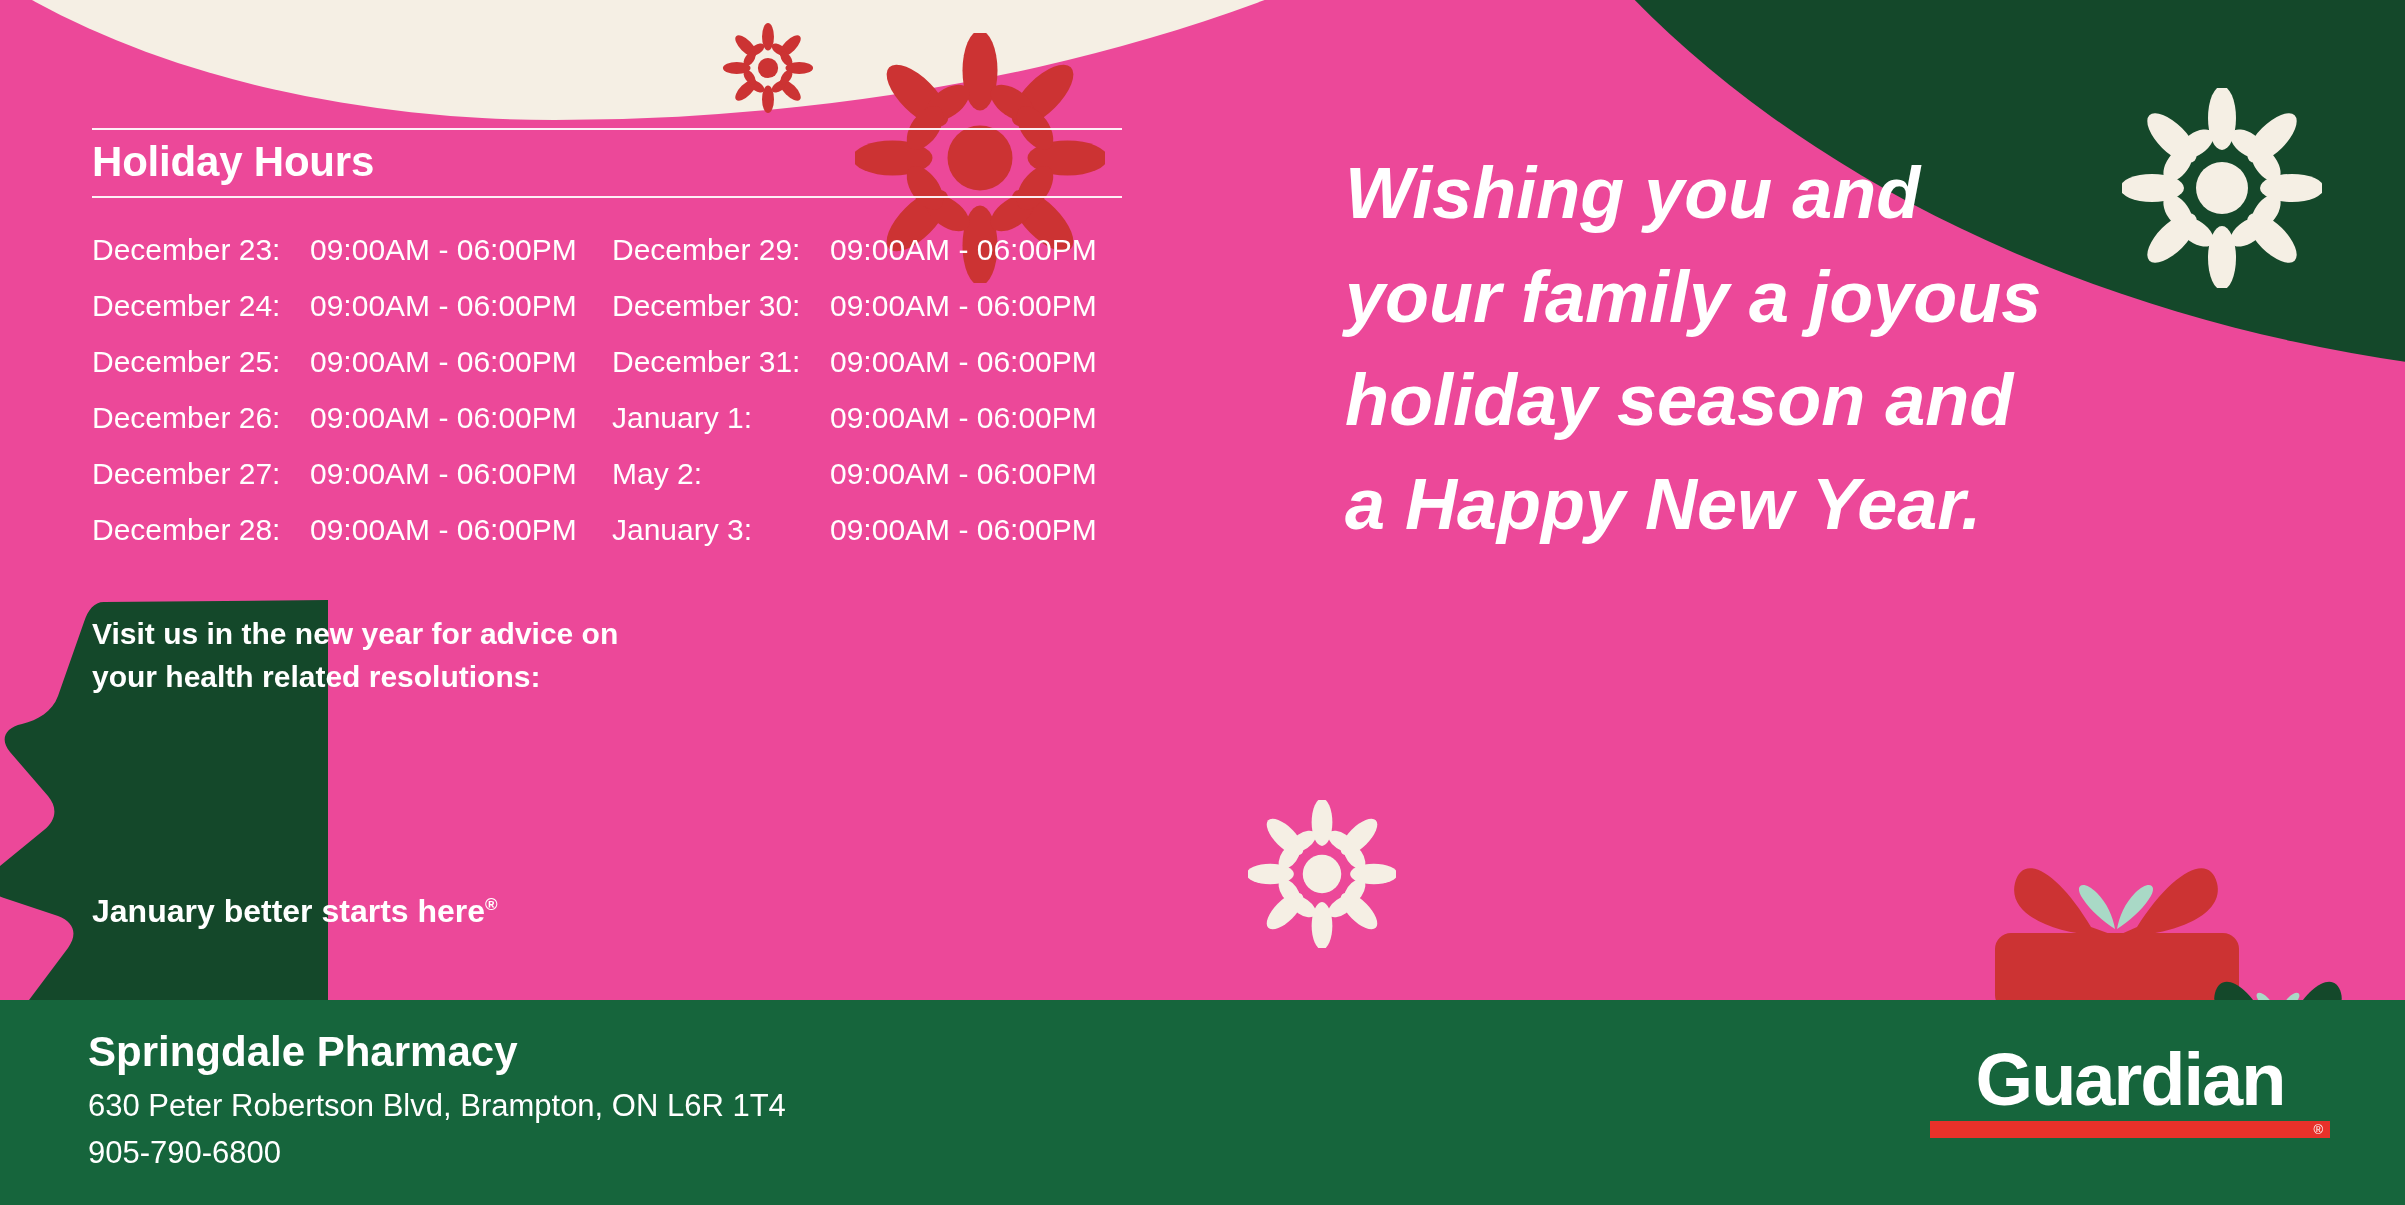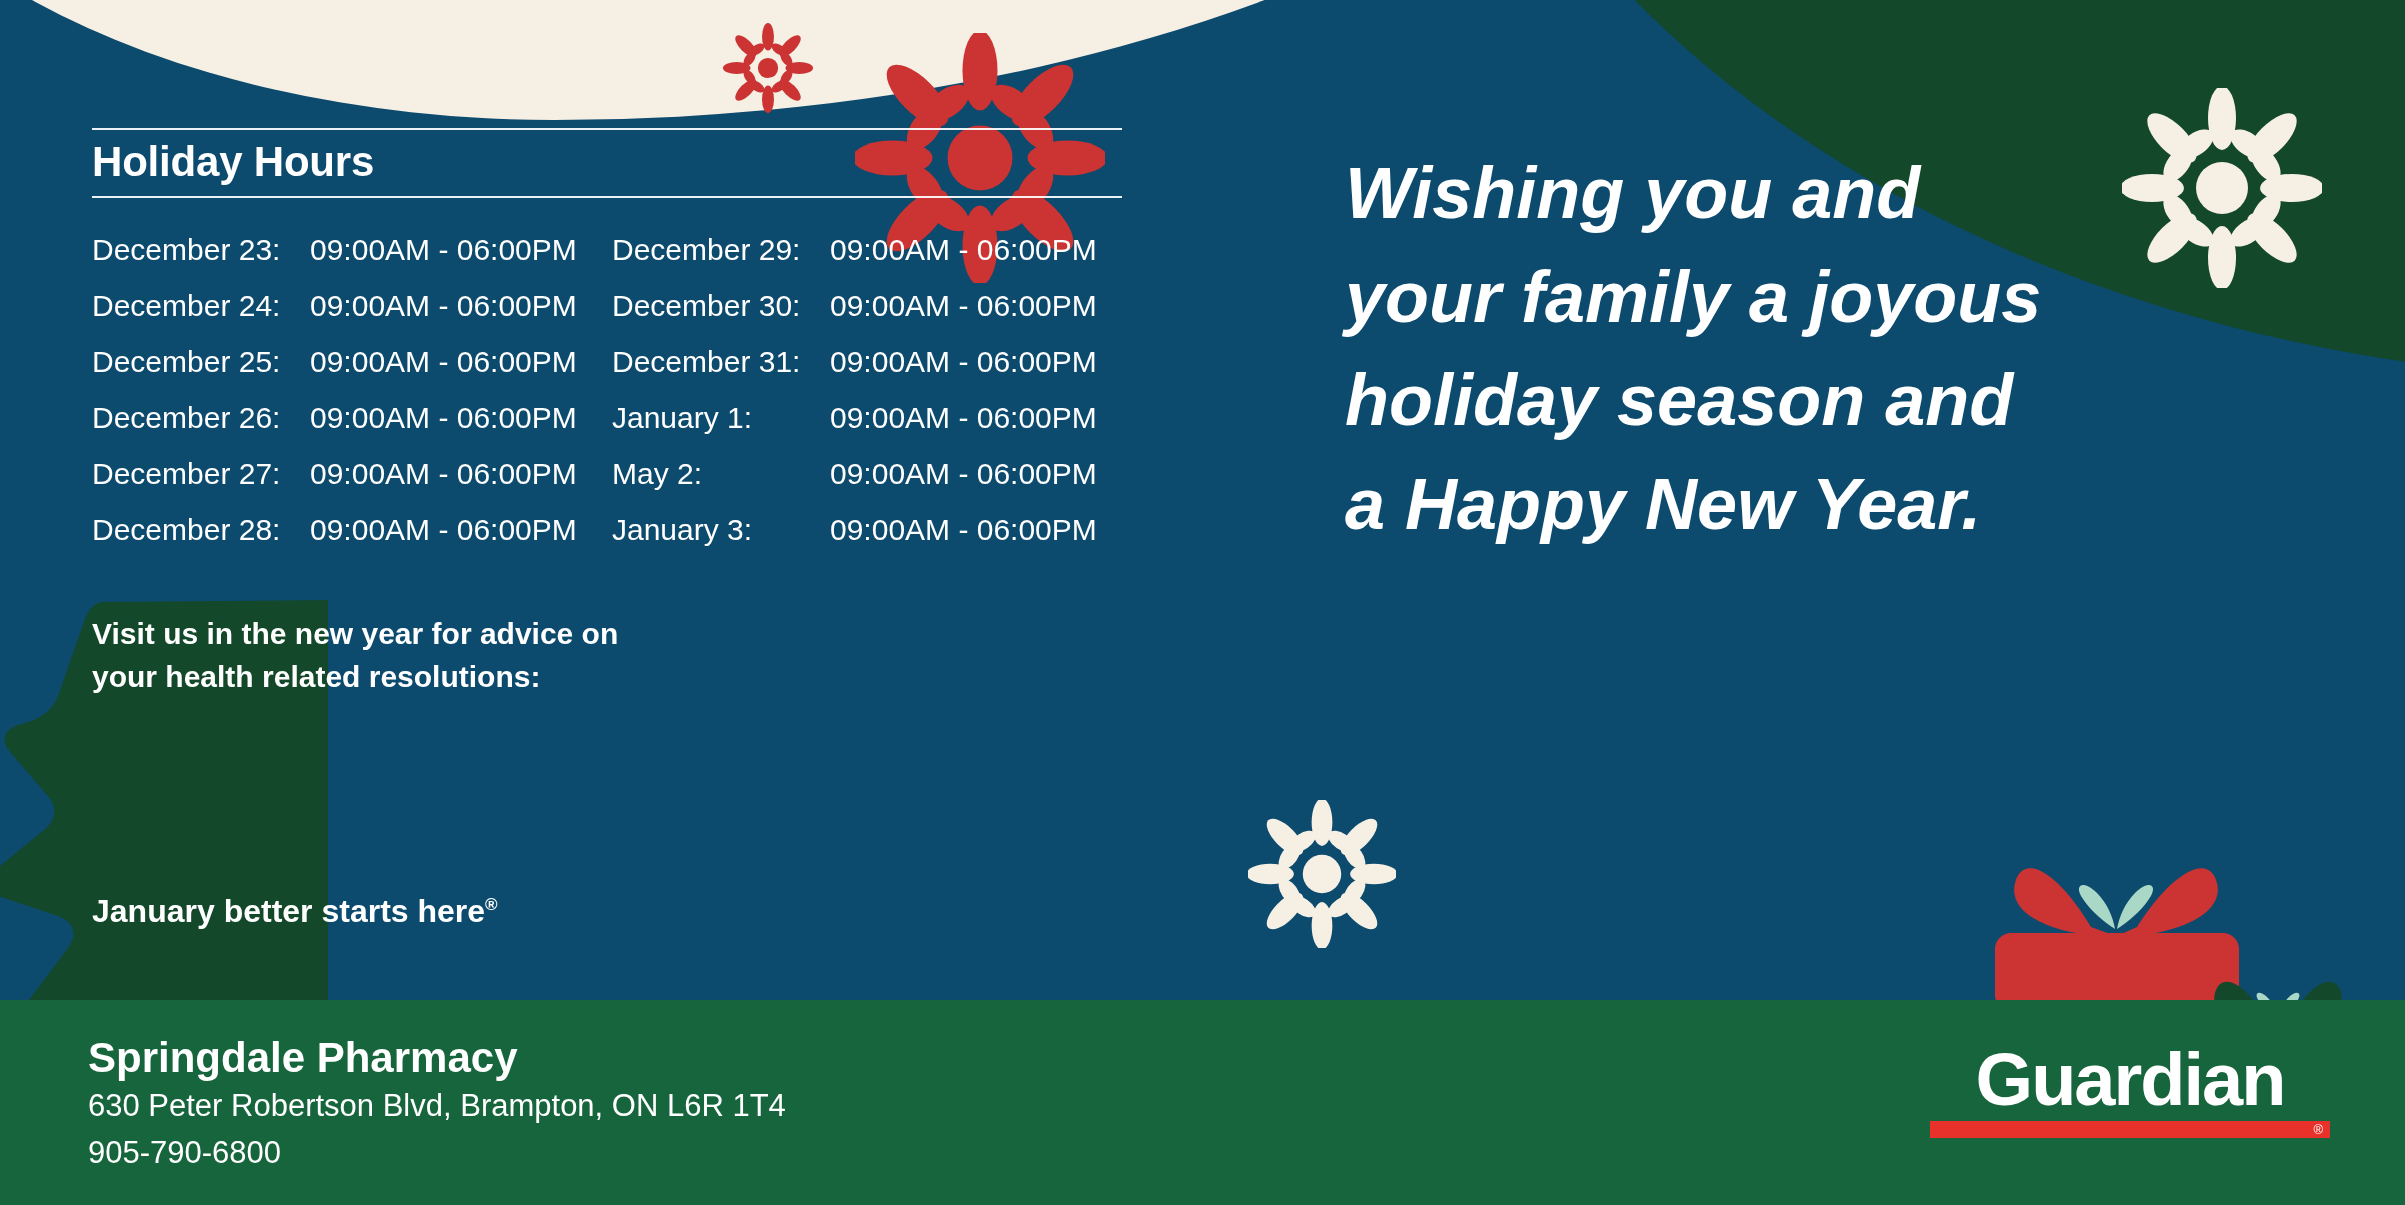--- a/index.html
+++ b/index.html
@@ -5,21 +5,21 @@
   html, body {
     margin: 0;
     padding: 0;
     background: #ffffff;
   }
   #banner {
     position: relative;
     width: 2405px;
     height: 1205px;
     overflow: hidden;
-    background: #0c4a6e;
+    background: #ec4899;
     font-family: "Liberation Sans", sans-serif;
   }
 
   
   .bg-layer { position: absolute; inset: 0; overflow: hidden; }
 
   
   .swoosh-cream {
     position: absolute;
     left: -180px;
@@ -154,21 +154,20 @@
     background: #16653c;
   }
   .store-name {
     position: absolute;
     left: 88px;
     top: 28px;
     color: #ffffff;
     font-size: 42px;
     font-weight: bold;
     white-space: nowrap;
-    margin-top: 6px;
   }
   .store-address {
     position: absolute;
     left: 88px;
     top: 88px;
     color: #ffffff;
     font-size: 31px;
     white-space: nowrap;
   }
   .store-phone {

